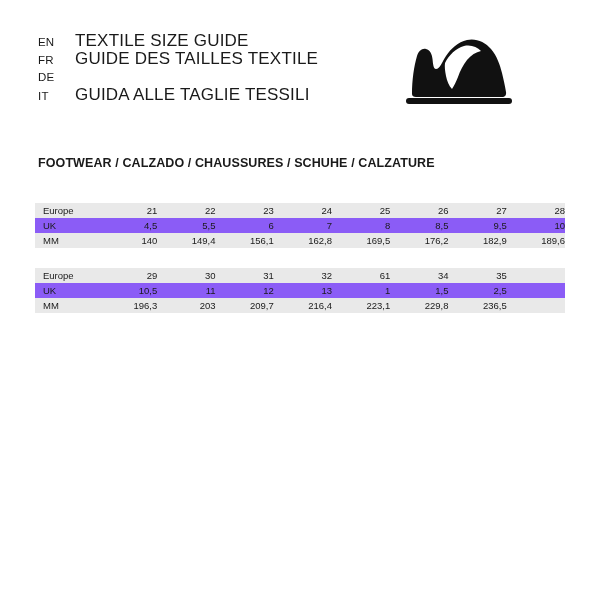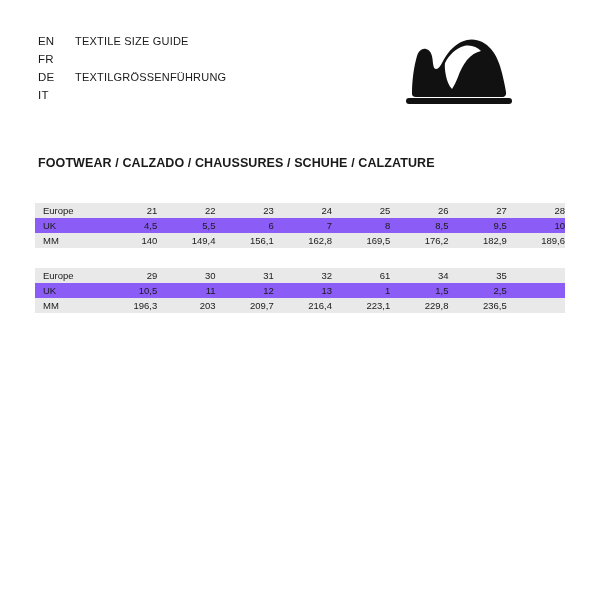--- a/index.html
+++ b/index.html
@@ -40,21 +40,21 @@
     height: 18px;
     line-height: 18px;
   }
   .lang-code {
     width: 37px;
     font-size: 11.5px;
     color: #1a1a1a;
     letter-spacing: 0.2px;
   }
   .lang-text {
-    font-size: 11px;
+    font-size: 17px;
     color: #1a1a1a;
     letter-spacing: 0.2px;
     white-space: nowrap;
   }
 
   .shoe-icon {
     position: absolute;
     top: 4px;
     right: 46px;
     width: 112px;
@@ -125,27 +125,28 @@
 
   <div class="header">
 
     <div class="lang-list">
       <div class="lang-row">
         <span class="lang-code">EN</span>
         <span class="lang-text">TEXTILE SIZE GUIDE</span>
       </div>
       <div class="lang-row">
         <span class="lang-code">FR</span>
+        <span class="lang-text">GUIDE DES TAILLES TEXTILE</span>
       </div>
       <div class="lang-row">
         <span class="lang-code">DE</span>
-        <span class="lang-text">TEXTILGRÖSSENFÜHRUNG</span>
       </div>
       <div class="lang-row">
         <span class="lang-code">IT</span>
+        <span class="lang-text">GUIDA ALLE TAGLIE TESSILI</span>
       </div>
     </div>
 
     <div class="shoe-icon">
       <svg viewBox="0 0 112 70" width="112" height="70" aria-hidden="true">
         <path fill="#111111" d="M8 58 C8 44 10 30 13 20 C14.5 15 18 12 22 13 C26 14 28 18 28.5 23
                  C29 28 29.5 33 32 33 C36 33 38 26 42 20 C47 12.5 54 6 63 4
                  C72 2 81 6 87 13 C93 20 96 29 98 37 C99.5 43 101 50 102 56
                  C102.5 59 101 61 98 61 L12 61 C9.5 61 8 60 8 58 Z"></path>
         <path fill="#ffffff" d="M41 27 C45 19 52 12 60 10 C67 8.4 73 11 77 15

